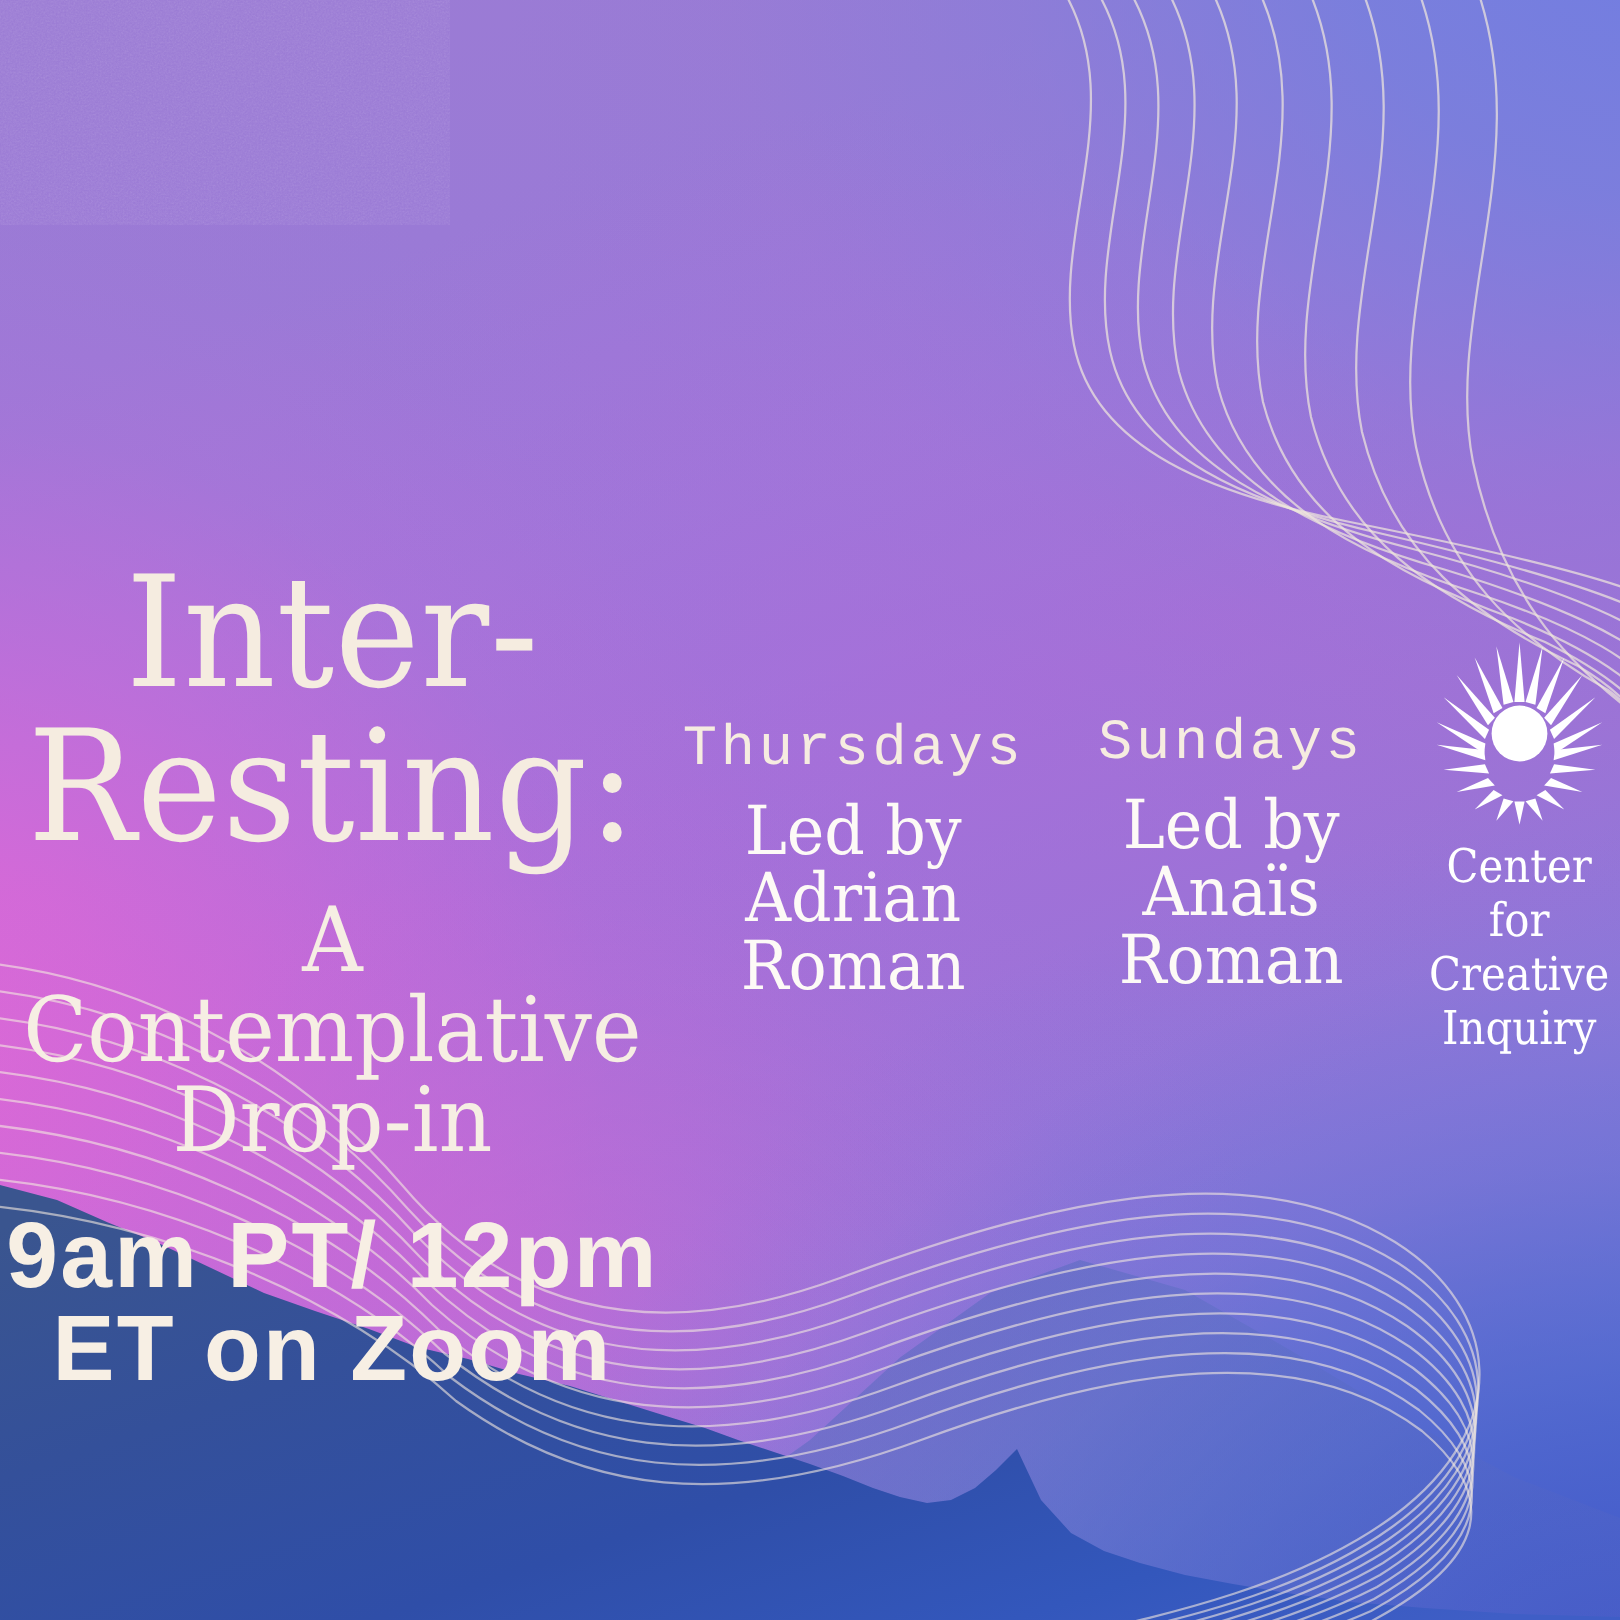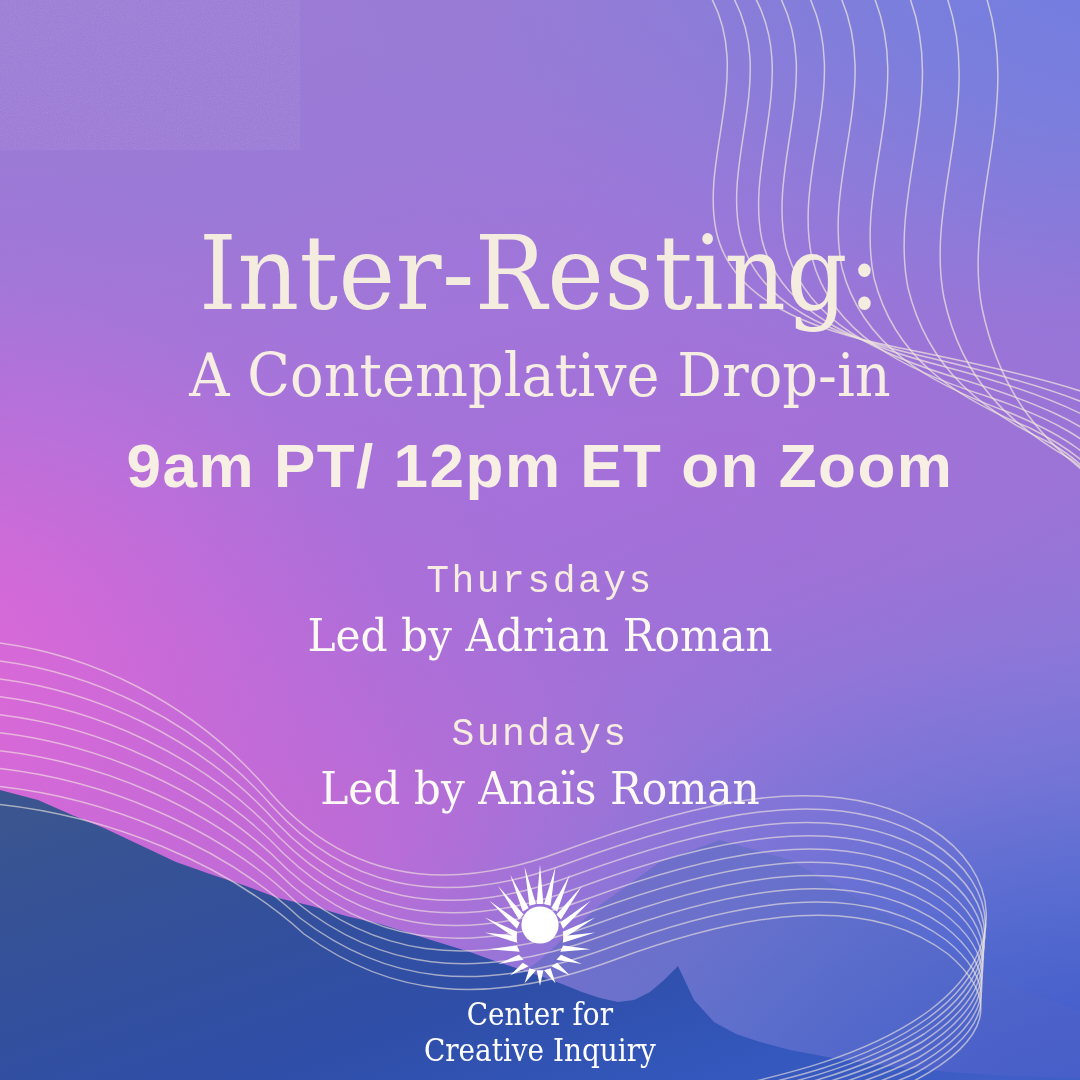--- a/index.html
+++ b/index.html
@@ -90,21 +90,21 @@
     position: absolute; inset: 0;
     opacity: 0.20;
     mix-blend-mode: overlay;
     pointer-events: none;
   }
 
   
   .content {
     position: absolute; inset: 0;
     display: flex;
-    flex-direction: column;
+    flex-direction: row;
     align-items: center;
     text-align: center;
   }
 
   .title-block { margin-top: 222px; width: 100%; }
 
   .title-main {
     font-family: "DejaVu Serif", "Liberation Serif", serif;
     font-weight: 400;
     font-size: 103px;

